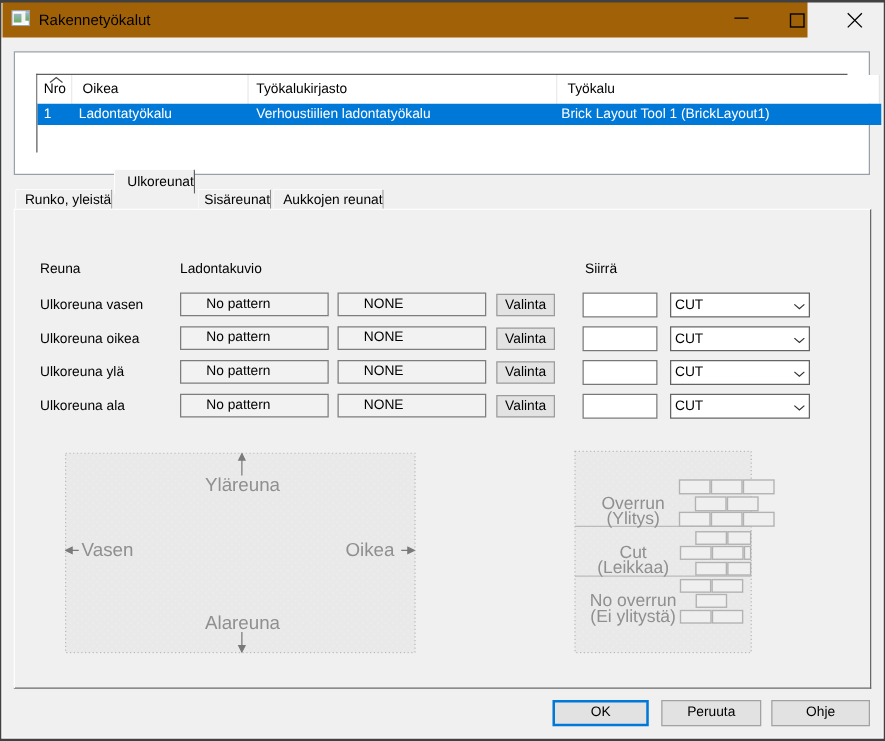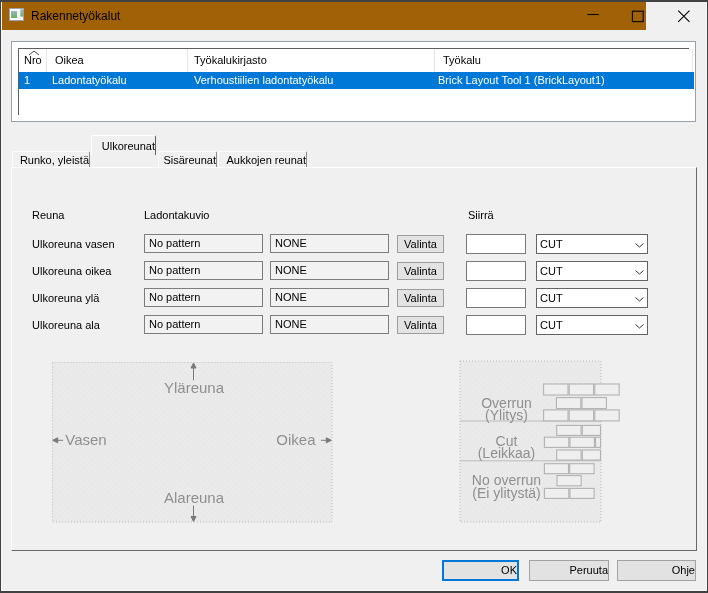--- a/index.html
+++ b/index.html
@@ -12,48 +12,48 @@
   #winborder { position:absolute; left:0; top:0; width:708px; height:593px;
     border:1px solid #414141; border-top-width:2px; border-bottom-width:2px;
     box-shadow: inset 1px 0 0 #f7f7f7, inset -1px 0 0 #f7f7f7, inset 0 -1px 0 #f7f7f7;
     z-index:90; pointer-events:none; }
   
   #titlebar { position:absolute; left:0; top:0; width:646px; height:30px; background:#a16207; }
   #appicon { position:absolute; left:9px; top:8px; width:15px; height:13px; }
   #title { position:absolute; left:31px; top:9px; font-size:12px; color:#000; }
   .capbtn { position:absolute; top:0; width:46px; height:30px; }
   
-  #tablewrap { position:absolute; left:11px; top:41px; width:685px; height:81px;
-    border:1px solid #99a0aa; background:#fff; padding:6px; }
+  #tablewrap { position:absolute; left:11px; top:41px; width:685px; height:99px;
+    border:1px solid #99a0aa; background:#fff; padding:17px; }
   #tableinner { width:100%; height:100%; border-top:1px solid #5e5e5e; border-left:1px solid #5e5e5e; background:#fff; position:relative; }
   .hdrcell { position:absolute; top:0; height:23px; background:#fff; border-right:1px solid #e5e5e5; }
   .hdrtext { position:absolute; top:5px; font-size:11px; color:#000; }
   #selrow { position:absolute; left:0; top:23px; width:675px; height:17px; background:#0078d7; color:#fff; }
   .rowtext { position:absolute; top:2px; font-size:11px; color:#fff; }
   
   .tab { position:absolute; background:#f0f0f0; border-top:1px solid #fbfbfb; border-left:1px solid #fbfbfb; border-right:1px solid #8c8c8c; border-radius:2px 2px 0 0;
     text-align:right; font-size:11px; }
   .tab.sel { border-top:1px solid #fdfdfd; border-left:1px solid #fdfdfd; border-right:1px solid #5f5f5f; z-index:3; }
   
   #panel { position:absolute; left:11px; top:167px; width:686px; height:384px;
     border-top:1px solid #fdfdfd; border-left:1px solid #fdfdfd;
     border-right:1px solid #696969; border-bottom:1px solid #696969; background:#f0f0f0; }
   .lbl { position:absolute; font-size:11px; color:#000; white-space:nowrap; }
   .tbx { position:absolute; width:119px; height:19px; border:1px solid #7d7d7d; background:#f2f2f2;
-    font-size:11px; line-height:17px; padding-left:4px; color:#000; }
+    font-size:11px; line-height:17px; padding-left:20px; color:#000; }
   .btn { position:absolute; background:#e3e3e3; border:1px solid #9c9c9c; text-align:center; font-size:11px; }
   .edit { position:absolute; width:60px; height:20px; border:1px solid #787878; background:#fff; }
   .combo { position:absolute; width:112px; height:20px; border:1px solid #646464; background:#fff;
     font-size:11px; line-height:19px; padding-left:3px; }
   
   #diagL { position:absolute; }
   #diagR { position:absolute; }
   
   .bbtn { position:absolute; top:560px; width:78px; height:21px; background:#e2e2e2;
-    border:1px solid #a2a2a2; text-align:right; font-size:11px; line-height:19px; }
+    border:1px solid #a2a2a2; text-align:center; font-size:11px; line-height:19px; }
   #okbtn { border:2px solid #0078d7; line-height:17px; }
 </style>
 </head>
 <body>
 <div id="win">
   <div id="winborder"></div>
   <div id="titlebar">
     <svg id="appicon" viewBox="0 0 15 13">
       <defs>
         <linearGradient id="pg" x1="0" y1="0" x2="0" y2="1">

